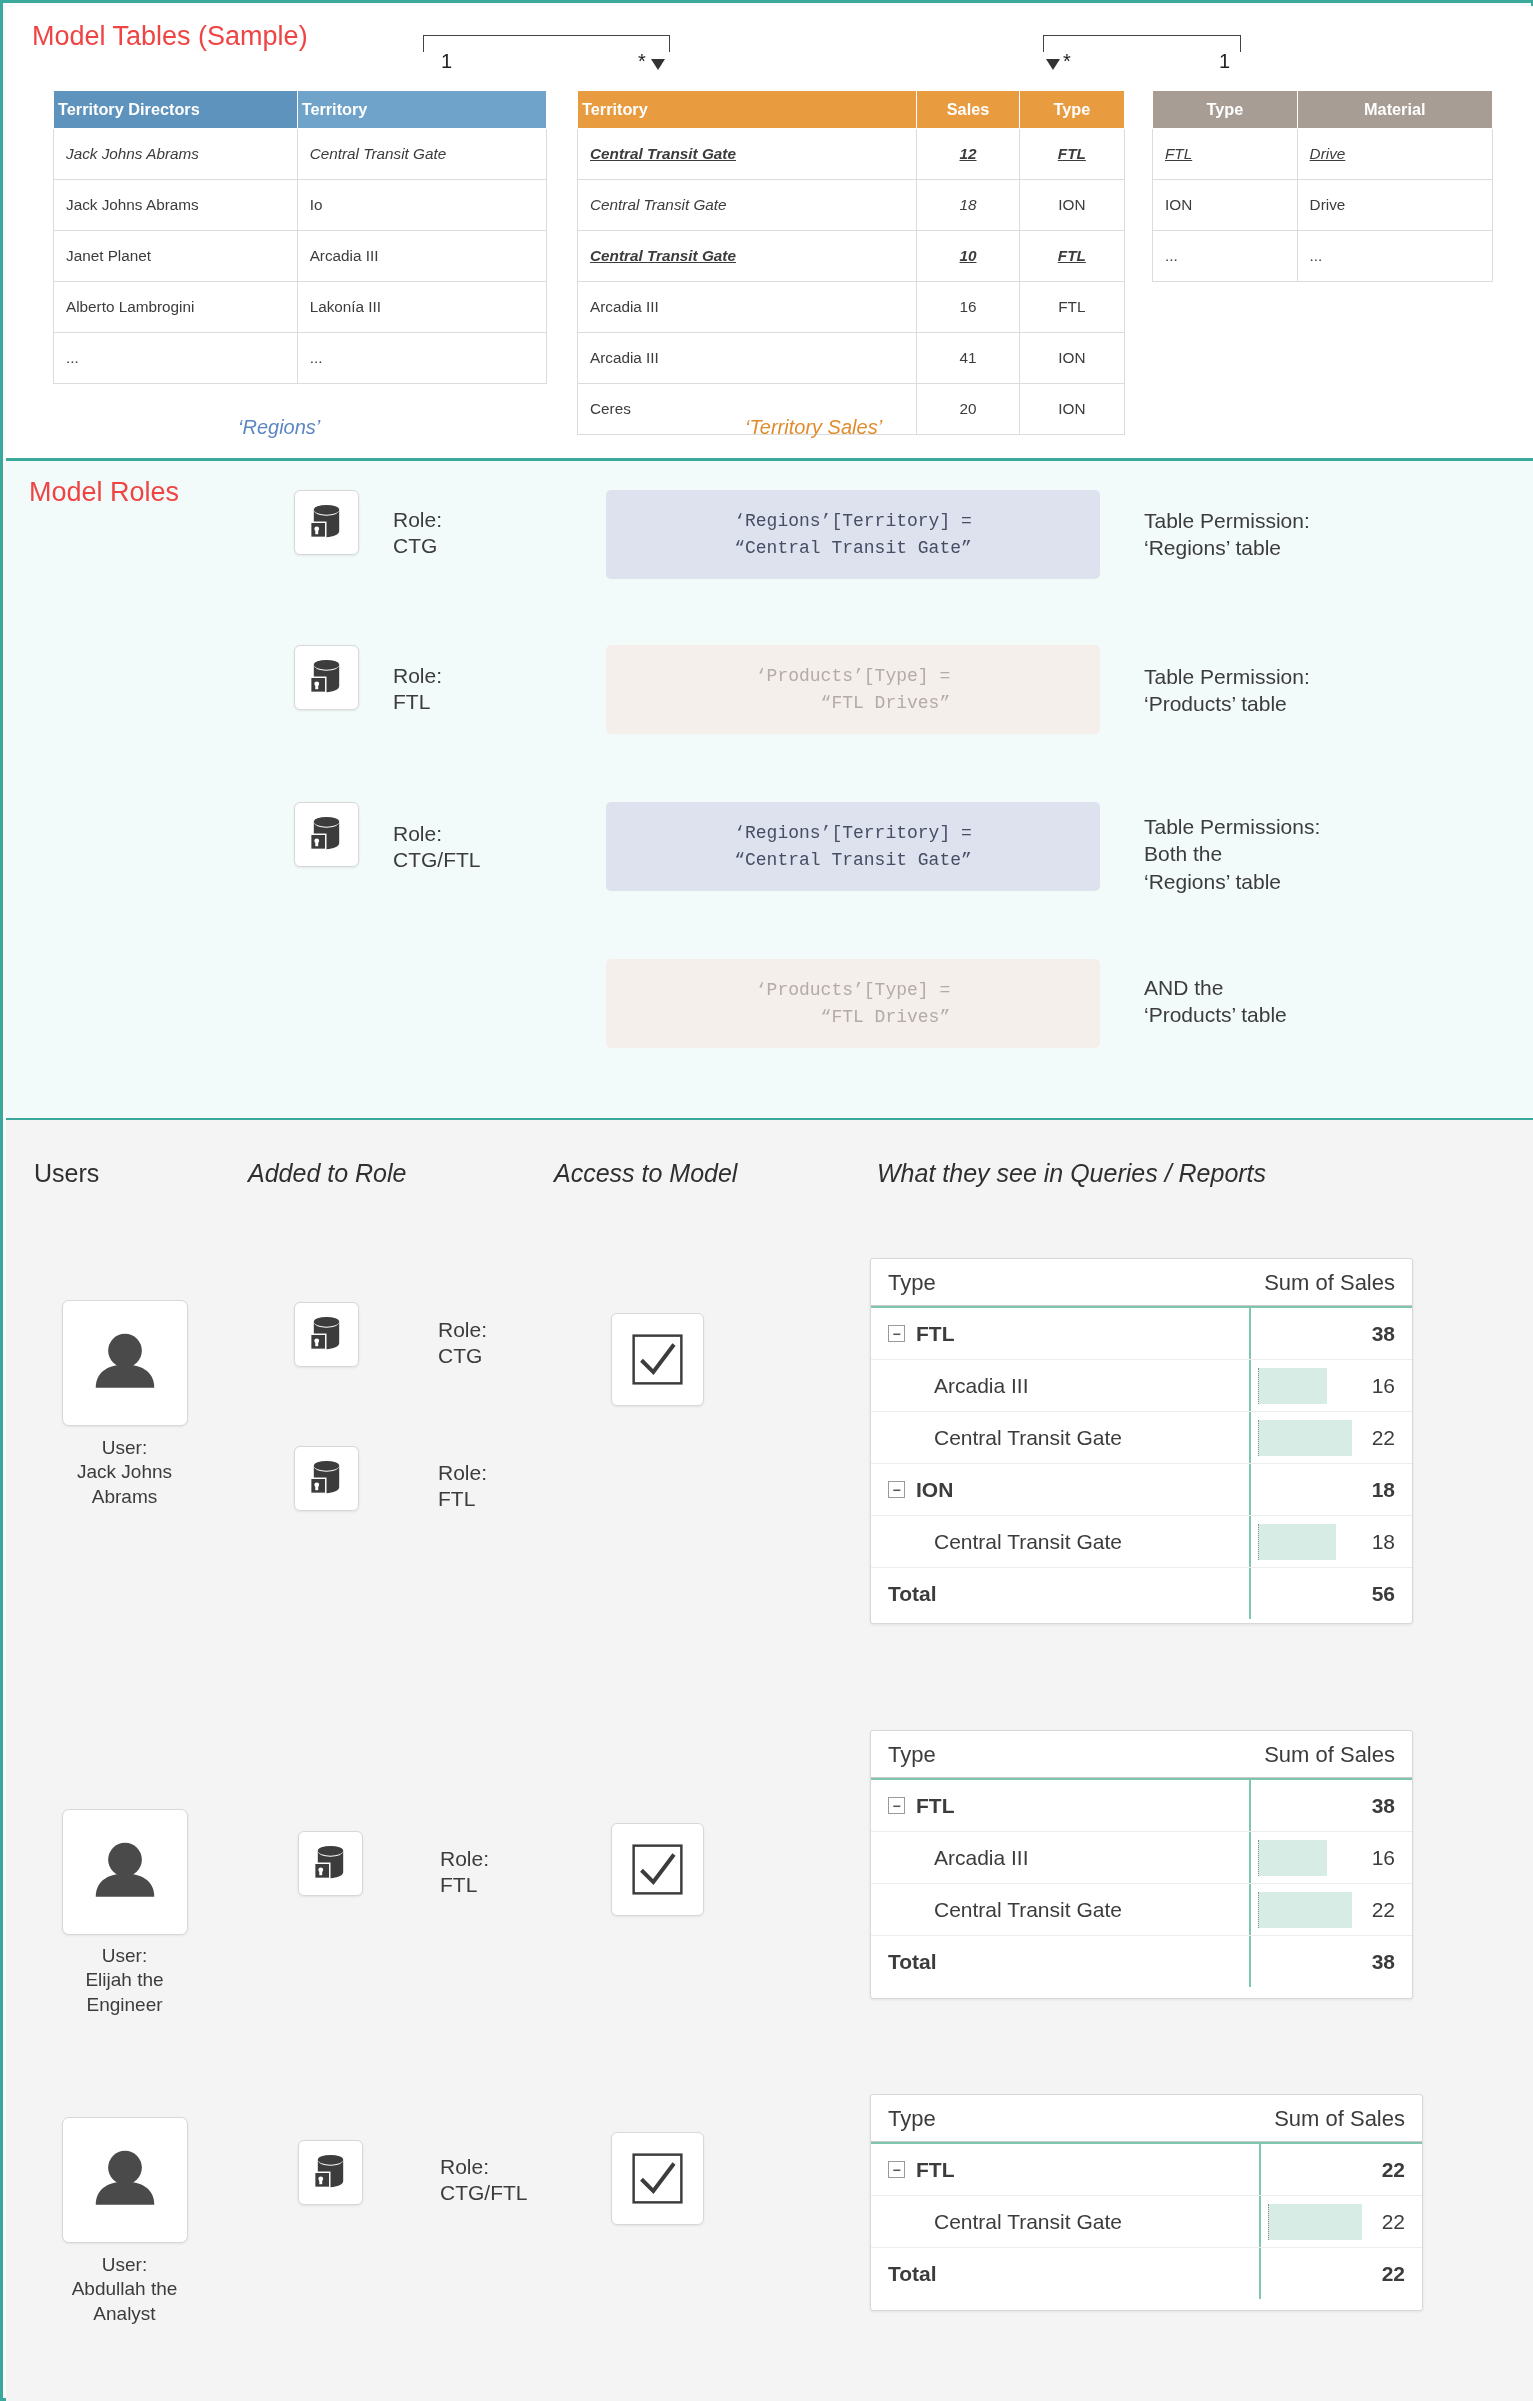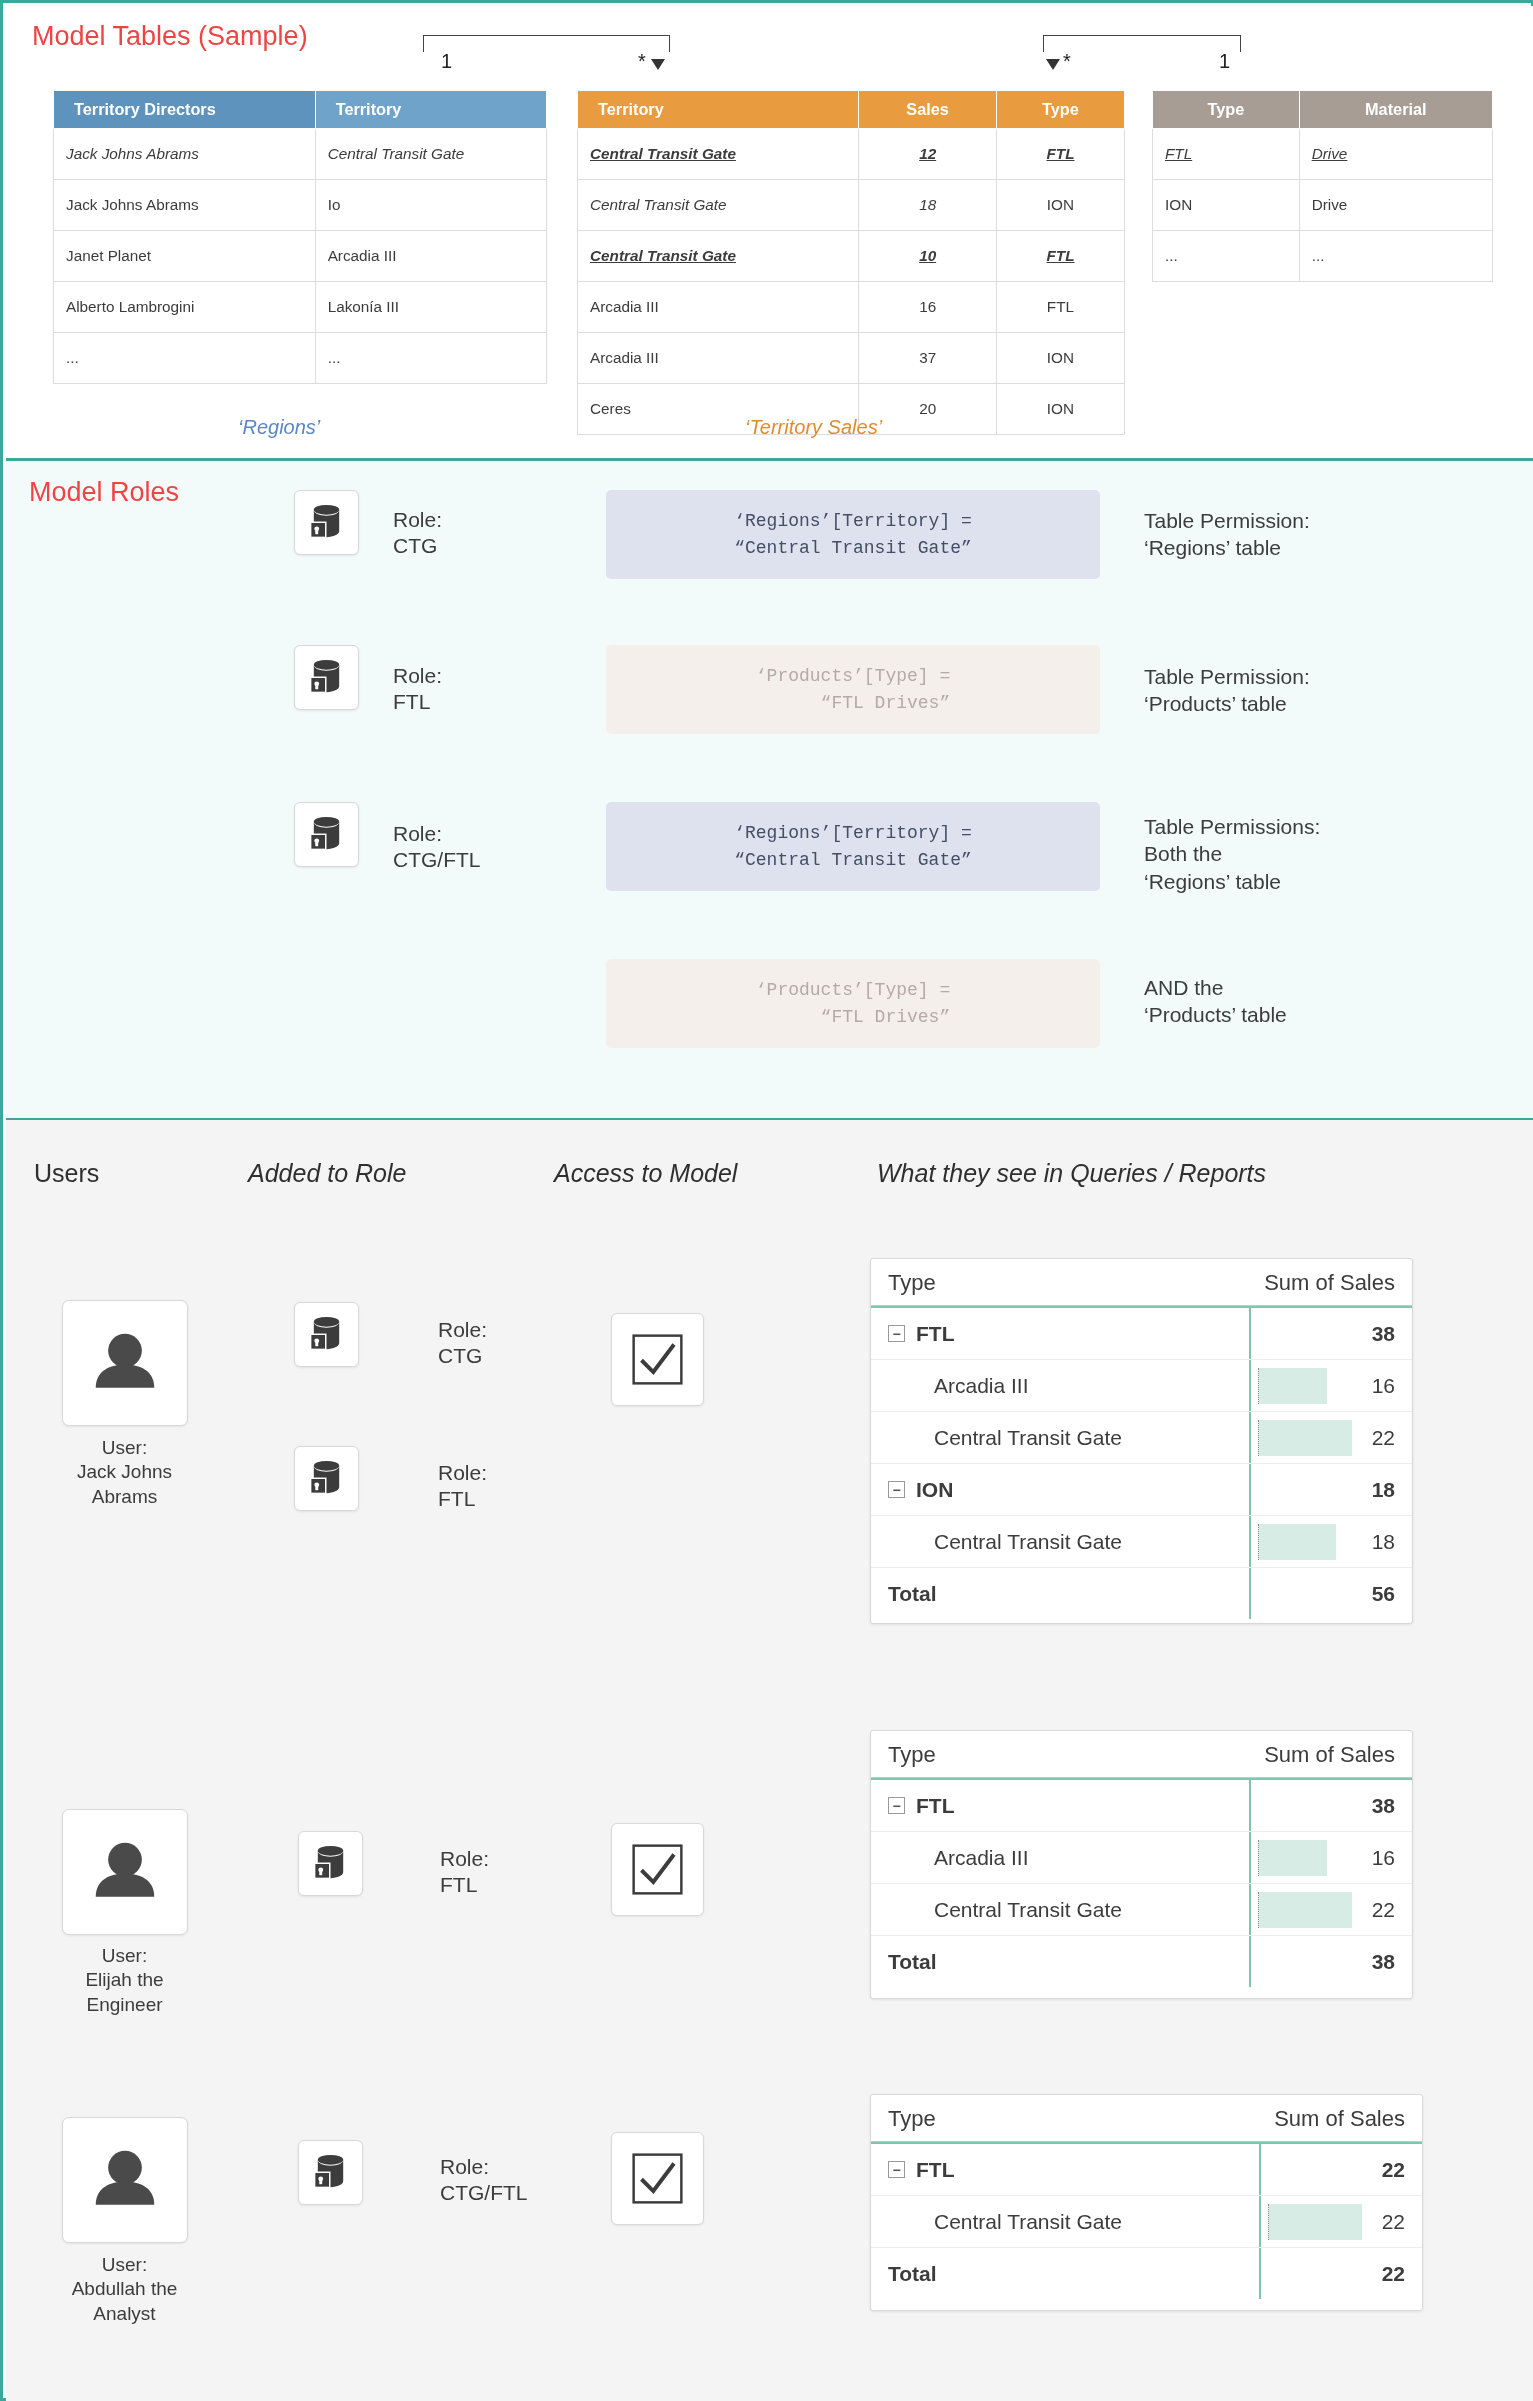--- a/index.html
+++ b/index.html
@@ -45,21 +45,21 @@
   .tbl {
     position: absolute;
     border-collapse: collapse;
     border: 1px solid #c9c9c9;
     background: #ffffff;
     font-size: 15.3px;
   }
   .tbl th {
     font-weight: bold;
     font-size: 16.3px;
-    padding: 9px 20px;
+    padding: 9px 4px;
     text-align: left;
     color: #ffffff;
     border: 0.5px solid #ffffff;
     white-space: nowrap;
   }
   .tbl td {
     padding: 16px 12px;
     border: 0.5px solid #dcdcdc;
     white-space: nowrap;
     color: #3c3c3c;
@@ -390,21 +390,21 @@
           <td class="c hl-b">10</td>
           <td class="c hl-gb">FTL</td>
         </tr>
         <tr>
           <td>Arcadia III</td>
           <td class="c">16</td>
           <td class="c">FTL</td>
         </tr>
         <tr>
           <td>Arcadia III</td>
-          <td class="c">37</td>
+          <td class="c">41</td>
           <td class="c">ION</td>
         </tr>
         <tr>
           <td>Ceres</td>
           <td class="c">20</td>
           <td class="c">ION</td>
         </tr>
       </tbody>
     </table>
     <div class="tbl-caption" id="sales-caption">‘Territory Sales’</div>

